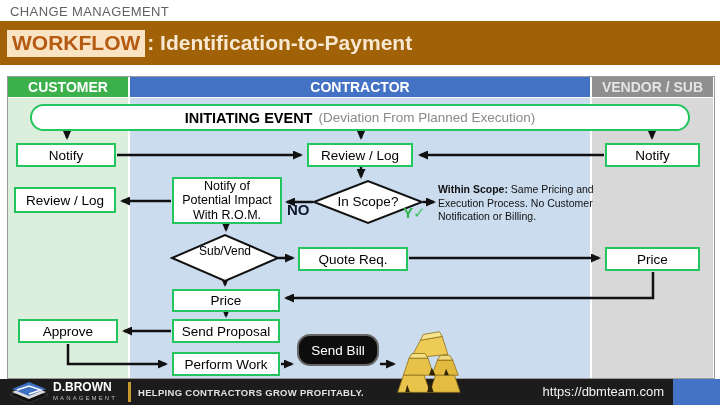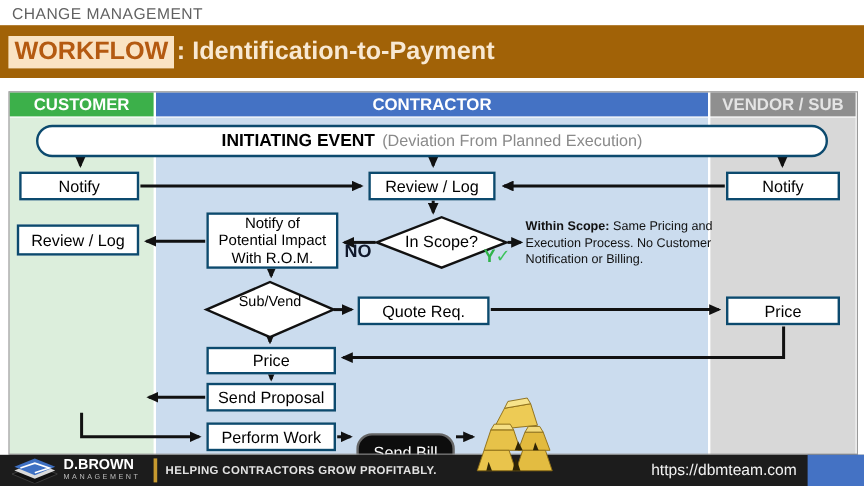--- a/index.html
+++ b/index.html
@@ -26,21 +26,21 @@
 
   .colbg { position: absolute; top: 98px; height: 281px; z-index: 0; }
   #col-customer  { left: 8px;   width: 120px; background: #DCEEDC; }
   #col-contractor{ left: 130px; width: 460px; background: #CBDCEE; }
   #col-vendor    { left: 592px; width: 121px; background: #D8D8D8; }
 
   #arrows { position: absolute; left: 0; top: 0; width: 720px; height: 405px; z-index: 1; }
   #arrows line, #arrows polyline { stroke: #111; stroke-width: 2.5; fill: none; }
   #arrows polygon.diamond { fill: #fff; stroke: #111; stroke-width: 2; }
 
-  .box { position: absolute; background: #fff; border: 2px solid #0c4a6e; display: flex;
+  .box { position: absolute; background: #fff; border: 2px solid #22c55e; display: flex;
          align-items: center; justify-content: center; text-align: center;
          font-size: 13.5px; color: #000; z-index: 2; }
   .pill { border-radius: 14px; }
   .init-sub { color: #8A8A8A; font-weight: normal; }
   .multiline { flex-direction: column; font-size: 12.5px; line-height: 14.5px; }
 
   .dlabel { position: absolute; text-align: center; z-index: 2; color: #000; }
   #lbl-inscope { left: 314px; top: 194px; width: 108px; font-size: 13.5px; }
   #lbl-subvend { left: 172px; top: 245px; width: 106px; font-size: 12px; line-height: 13px; }
 
@@ -169,30 +169,33 @@
   </div>
 
   <div class="box" style="left:605px; top:247px; width:95px; height:24px;">
     <span>Price</span>
   </div>
 
   <div class="box" style="left:172px; top:289px; width:108px; height:23px;">
     <span>Price</span>
   </div>
 
+  <div class="box" style="left:18px; top:319px; width:100px; height:24px;">
+    <span>Approve</span>
+  </div>
 
   <div class="box" style="left:172px; top:319px; width:108px; height:24px;">
     <span>Send Proposal</span>
   </div>
 
   <div class="box" style="left:172px; top:352px; width:108px; height:24px;">
     <span>Perform Work</span>
   </div>
 
-  <div class="box pill" id="send-bill" style="left:297px; top:361px; width:82px; height:32px;">
+  <div class="box pill" id="send-bill" style="left:297px; top:334px; width:82px; height:32px;">
     <span>Send Bill</span>
   </div>
 
 
   <svg id="gold-icon" width="72" height="72" viewBox="0 0 76 76">
     <g stroke="#8A6A14" stroke-width="0.8">
       <polygon points="20,34 30,15 53,11 59,30" fill="#EDCB55"></polygon>
       <polygon points="30,15 53,11 50,6 33,9" fill="#F7E38B"></polygon>
       <polygon points="12,52 18,34 38,34 44,52" fill="#E7C249"></polygon>
       <polygon points="18,34 38,34 35,29 21,29" fill="#F5DF84"></polygon>

